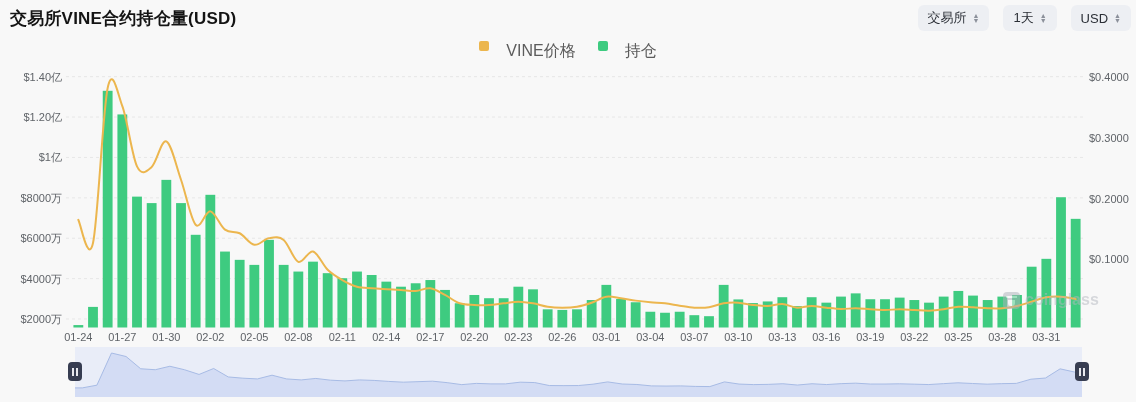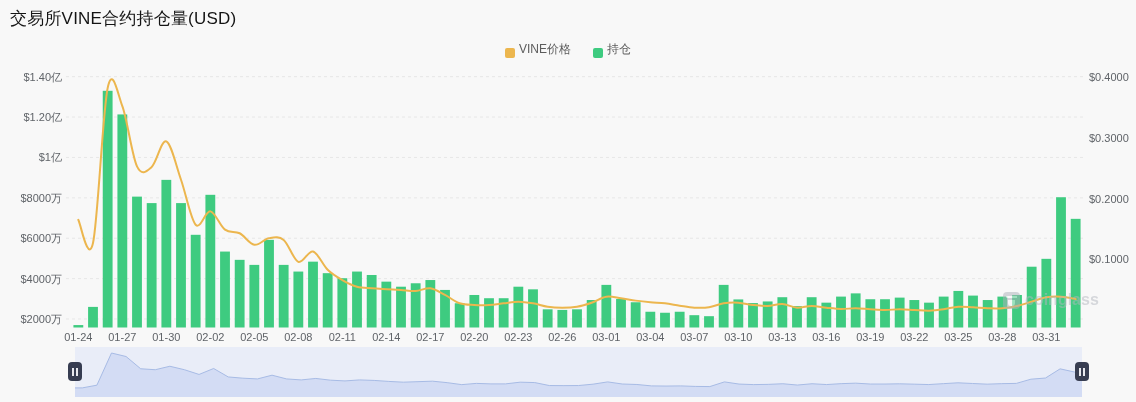--- a/index.html
+++ b/index.html
@@ -1,40 +1,63 @@
 <!DOCTYPE html>
 <html><head>
 <meta charset="utf-8">
 <style>
   html,body{margin:0;padding:0;background:#f8f8f8;font-family:"Liberation Sans",sans-serif;}
   #app{position:relative;width:1136px;height:402px;background:#f8f8f8;overflow:hidden;}
-  .title{position:absolute;left:10px;top:7px;font-size:17px;font-weight:normal;color:#141414;letter-spacing:.2px;}
+  .title{position:absolute;left:10px;top:7px;font-size:17px;font-weight:bold;color:#141414;letter-spacing:.2px;}
   .controls{position:absolute;right:5px;top:5px;display:flex;gap:14px;}
   .pill{display:flex;align-items:center;gap:6px;background:#edeff3;border:none;border-radius:6px;
         padding:5px 10px;font-size:13px;color:#2b2f36;font-family:inherit;cursor:pointer;height:26px;box-sizing:border-box;}
   .arrows{display:flex;flex-direction:column;line-height:5px;font-size:7px;color:#8b909a;}
   .legend{position:absolute;left:0;top:41px;width:100%;display:flex;justify-content:center;gap:22px;}
-  .legend-item{display:flex;align-items:flex-end;gap:4px;font-size:12px;color:#5c5c5c;cursor:pointer;}
+  .legend-item{display:flex;align-items:flex-start;gap:17px;font-size:16px;color:#5c5c5c;cursor:pointer;}
   .swatch{width:10px;height:10px;border-radius:2px;display:inline-block;}
   svg{position:absolute;left:0;top:0;}
   .watermark{position:absolute;left:986px;top:291px;display:flex;align-items:center;gap:5px;opacity:.5;pointer-events:none;margin-left:17px;}
   .wm-logo{width:17px;height:17px;border-radius:4px;background:#aeb2ba;position:relative;}
   .wm-logo:before{content:"";position:absolute;left:3px;top:4px;width:11px;height:2px;background:#f8f8f8;}
   .wm-logo:after{content:"";position:absolute;left:5px;top:8px;width:7px;height:6px;border-radius:0 0 3px 3px;background:#f8f8f8;}
   .wm-text{font-size:16px;font-weight:bold;color:#b3b7bf;}
   .handle{position:absolute;width:14px;height:19px;top:362px;background:#373d51;border-radius:4px;
           display:flex;align-items:center;justify-content:center;gap:2px;cursor:ew-resize;z-index:3;}
   .handle i{display:block;width:2px;height:8px;background:#e8e9ee;}
 </style>
 </head>
 <body>
 <div id="app">
 
   <div class="title">交易所VINE合约持仓量(USD)</div>
 
+  <div class="controls">
+    <button class="pill">
+      <span>交易所</span>
+      <span class="arrows">
+          <span>▲</span>
+          <span>▼</span>
+        </span>
+    </button>
+    <button class="pill">
+      <span>1天</span>
+      <span class="arrows">
+          <span>▲</span>
+          <span>▼</span>
+        </span>
+    </button>
+    <button class="pill">
+      <span>USD</span>
+      <span class="arrows">
+          <span>▲</span>
+          <span>▼</span>
+        </span>
+    </button>
+  </div>
 
   <div class="legend">
     <span class="legend-item">
       <span class="swatch" style="background: rgb(236, 182, 78);"></span>
       <span>VINE价格</span>
     </span>
     <span class="legend-item">
       <span class="swatch" style="background: rgb(62, 203, 128);"></span>
       <span>持仓</span>
     </span>

